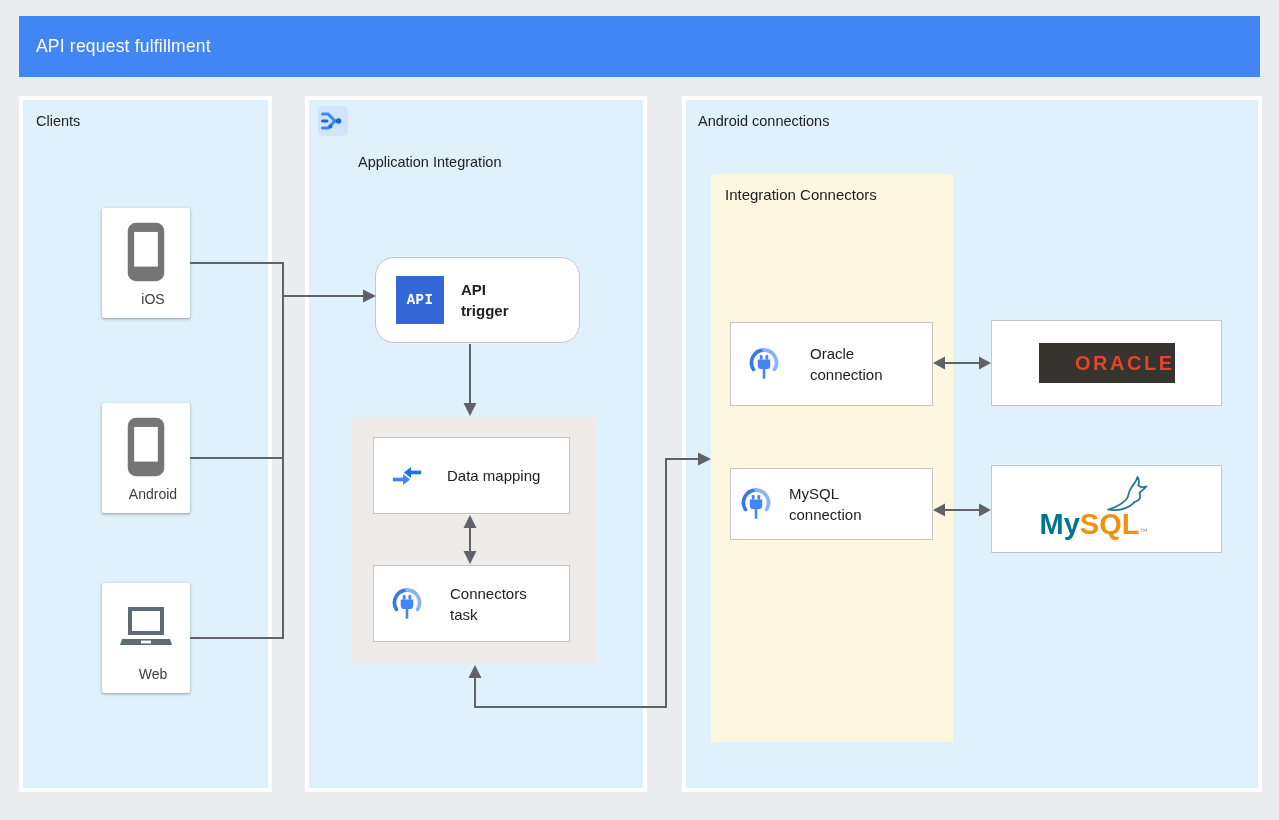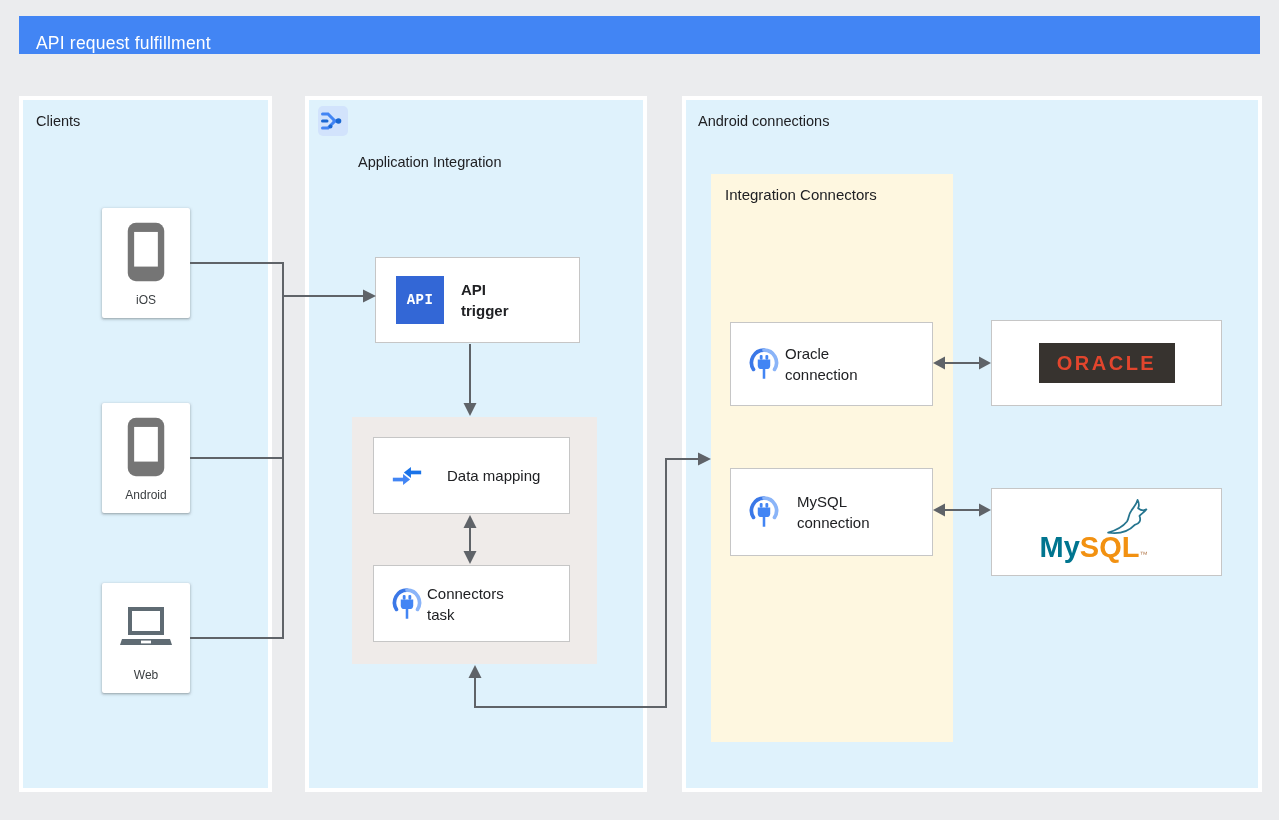--- a/index.html
+++ b/index.html
@@ -2,41 +2,41 @@
 <html><head>
 <meta charset="utf-8">
 <style>
   html,body { margin:0; padding:0; }
   .page {
     position:relative; width:1279px; height:820px;
     background:#EBECEE; font-family:"Liberation Sans", sans-serif;
     overflow:hidden; color:#202124;
   }
   .banner {
-    position:absolute; left:19px; top:16px; width:1241px; height:38px;
-    background:#4285F4; display:flex; align-items:flex-end;
+    position:absolute; left:19px; top:16px; width:1241px; height:61px;
+    background:#4285F4; display:flex; align-items:center;
     padding-left:17px; box-sizing:border-box;
   }
   .banner-title { color:#fff; font-size:17.5px; letter-spacing:.2px; }
 
   .panel {
     position:absolute; background:#DFF2FC; border:4px solid #ffffff;
     box-sizing:border-box;
   }
   .panel-title { position:absolute; font-size:14.5px; color:#202124; }
 
   .client-card {
     position:absolute; width:88px; height:110px; background:#fff;
     border-radius:2px;
     box-shadow:0 1px 2px rgba(60,64,67,.3), 0 1px 3px 1px rgba(60,64,67,.15);
   }
   .client-icon { position:absolute; left:50%; transform:translateX(-50%); }
   .client-label {
     position:absolute; bottom:11px; width:100%; text-align:center;
-    font-size:12px; color:#3C4043;
+    font-size:14px; color:#3C4043;margin-left:7px;
   }
 
   .node-card {
     position:absolute; background:#fff; border:1px solid #C6C6C6;
     box-sizing:border-box; display:flex; align-items:center;
   }
   .node-label { font-size:15px; color:#202124; line-height:21px; }
 
   .api-badge {
     width:48px; height:48px; background:#3367D6; flex:0 0 auto;
@@ -49,21 +49,21 @@
   .taupe { background:#EFEBE9; }
   .yellow { background:#FEF7E0; }
   .group-title { position:absolute; font-size:15px; color:#202124; }
 
   .logo-card {
     position:absolute; background:#fff; border:1px solid #C6C6C6;
     box-sizing:border-box; display:flex; align-items:center; justify-content:center;
   }
   .oracle-box {
     width:136px; height:40px; background:#37332F;
-    display:flex; align-items:center; justify-content:center;
+    display:flex; align-items:center; justify-content:flex-end;
   }
   .oracle-text {
     color:#E2452D; font-size:20px; font-weight:bold; letter-spacing:2.5px;
   }
   .mysql-wrap { position:relative; width:150px; height:72px; }
   .mysql-dolphin { position:absolute; top:0px; left:72px; }
   .mysql-text { position:absolute; bottom:4px; left:8px; font-size:29px; font-weight:bold; white-space:nowrap; }
   .mysql-my { color:#00758F; }
   .mysql-sql { color:#F29111; }
   .mysql-tm { font-size:8px; color:#B9855C; font-weight:normal; }
@@ -118,93 +118,93 @@
   </div>
 
   <div class="client-card" style="left:102px; top:403px;">
     <svg class="client-icon" style="top:13px;" width="44" height="62" viewBox="0 0 24 34">
       <rect x="2" y="1" width="20" height="32" rx="4.5" fill="#757575"></rect>
       <rect x="5.5" y="6" width="13" height="19" fill="#ffffff"></rect>
     </svg>
     <div class="client-label">Android</div>
   </div>
 
-  <div class="node-card" style="left:375px; top:257px; width:205px; height:86px; padding-left:20px; gap:17px;">
+  <div class="node-card" style="left:375px; top:257px; width:205px; height:86px; padding-left:20px; gap:17px;border-radius:19px;">
     <div class="api-badge">API</div>
     <div class="node-label" style="max-width:62px;font-weight:bold;">API trigger</div>
   </div>
 
   <div class="group-box taupe" style="left:352px; top:417px; width:245px; height:247px;"></div>
 
   <div class="node-card" style="left:373px; top:437px; width:197px; height:77px; padding-left:16px; gap:23px;">
     <svg width="34" height="34" viewBox="0 0 24 24">
       <g fill="#4285F4">
         <rect x="2" y="13.2" width="8" height="2.6"></rect>
         <polygon points="9.2,10.6 14.2,14.5 9.2,18.4"></polygon>
       </g>
       <g fill="#1A73E8">
         <rect x="14" y="8.2" width="8" height="2.6"></rect>
         <polygon points="14.8,5.6 9.8,9.5 14.8,13.4"></polygon>
       </g>
     </svg>
     <div class="node-label">Data mapping</div>
   </div>
 
-  <div class="node-card" style="left:373px; top:565px; width:197px; height:77px; padding-left:16px; gap:3px;">
+  <div class="node-card" style="left:373px; top:565px; width:197px; height:77px; padding-left:16px; gap:26px;">
     <svg width="34" height="34" viewBox="0 0 24 24">
       <path d="M12 2.2 A8.8 8.8 0 0 0 4.6 15.8" fill="none" stroke="#3B78E7" stroke-width="2.6" stroke-linecap="round"></path>
       <path d="M12 2.2 A8.8 8.8 0 0 1 19.4 15.8" fill="none" stroke="#8AB4F8" stroke-width="2.6" stroke-linecap="round"></path>
       <g fill="#4285F4">
         <rect x="9" y="5.6" width="2" height="3.4" rx="0.8"></rect>
         <rect x="13" y="5.6" width="2" height="3.4" rx="0.8"></rect>
         <path d="M7.6 8.8 h8.8 v4.2 a2.6 2.6 0 0 1 -2.6 2.6 h-3.6 a2.6 2.6 0 0 1 -2.6 -2.6 Z"></path>
         <rect x="11.1" y="15" width="1.8" height="7.4"></rect>
       </g>
     </svg>
     <div class="node-label" style="max-width:95px;">Connectors task</div>
   </div>
 
   <div class="group-box yellow" style="left:711px; top:174px; width:242px; height:568px;"></div>
   <div class="group-title" style="left:725px; top:186px;">Integration Connectors</div>
 
-  <div class="node-card" style="left:730px; top:322px; width:203px; height:84px; padding-left:16px; gap:4px;">
+  <div class="node-card" style="left:730px; top:322px; width:203px; height:84px; padding-left:16px; gap:29px;">
     <svg width="34" height="34" viewBox="0 0 24 24">
       <path d="M12 2.2 A8.8 8.8 0 0 0 4.6 15.8" fill="none" stroke="#3B78E7" stroke-width="2.6" stroke-linecap="round"></path>
       <path d="M12 2.2 A8.8 8.8 0 0 1 19.4 15.8" fill="none" stroke="#8AB4F8" stroke-width="2.6" stroke-linecap="round"></path>
       <g fill="#4285F4">
         <rect x="9" y="5.6" width="2" height="3.4" rx="0.8"></rect>
         <rect x="13" y="5.6" width="2" height="3.4" rx="0.8"></rect>
         <path d="M7.6 8.8 h8.8 v4.2 a2.6 2.6 0 0 1 -2.6 2.6 h-3.6 a2.6 2.6 0 0 1 -2.6 -2.6 Z"></path>
         <rect x="11.1" y="15" width="1.8" height="7.4"></rect>
       </g>
     </svg>
     <div class="node-label" style="max-width:100px;">Oracle connection</div>
   </div>
 
-  <div class="node-card" style="left:730px; top:468px; width:203px; height:88px; padding-left:16px; gap:16px;">
+  <div class="node-card" style="left:730px; top:468px; width:203px; height:72px; padding-left:8px; gap:16px;">
     <svg width="34" height="34" viewBox="0 0 24 24">
       <path d="M12 2.2 A8.8 8.8 0 0 0 4.6 15.8" fill="none" stroke="#3B78E7" stroke-width="2.6" stroke-linecap="round"></path>
       <path d="M12 2.2 A8.8 8.8 0 0 1 19.4 15.8" fill="none" stroke="#8AB4F8" stroke-width="2.6" stroke-linecap="round"></path>
       <g fill="#4285F4">
         <rect x="9" y="5.6" width="2" height="3.4" rx="0.8"></rect>
         <rect x="13" y="5.6" width="2" height="3.4" rx="0.8"></rect>
         <path d="M7.6 8.8 h8.8 v4.2 a2.6 2.6 0 0 1 -2.6 2.6 h-3.6 a2.6 2.6 0 0 1 -2.6 -2.6 Z"></path>
         <rect x="11.1" y="15" width="1.8" height="7.4"></rect>
       </g>
     </svg>
     <div class="node-label" style="max-width:100px;">MySQL connection</div>
   </div>
 
   <div class="logo-card" style="left:991px; top:320px; width:231px; height:86px;">
     <div class="oracle-box">
       <span class="oracle-text">ORACLE</span>
     </div>
   </div>
 
-  <div class="logo-card" style="left:991px; top:488px; width:231px; height:88px;text-align:center;">
+  <div class="logo-card" style="left:991px; top:465px; width:231px; height:88px;text-align:center;">
     <div class="mysql-wrap">
       <svg class="mysql-dolphin" width="46" height="40" viewBox="0 0 40 36">
         <path d="M3 33 C10 31, 16 28, 20 23 C22 20, 21 17, 24 13 C26 10, 28.5 8, 29.5 3.5 C31 6.5, 31 9, 30 11 C32.5 13, 35.5 13.2, 37.5 12 C35.5 15, 32.5 16, 31.2 18 C33 22, 31 25, 27 26 C20 33.5, 10 34, 3 33 Z" fill="#ffffff" stroke="#26758F" stroke-width="1.6" stroke-linejoin="round"></path>
       </svg>
       <div class="mysql-text">
         <span class="mysql-my">My</span><span class="mysql-sql">SQL</span><span class="mysql-tm">™</span>
       </div>
     </div>
   </div>
 

